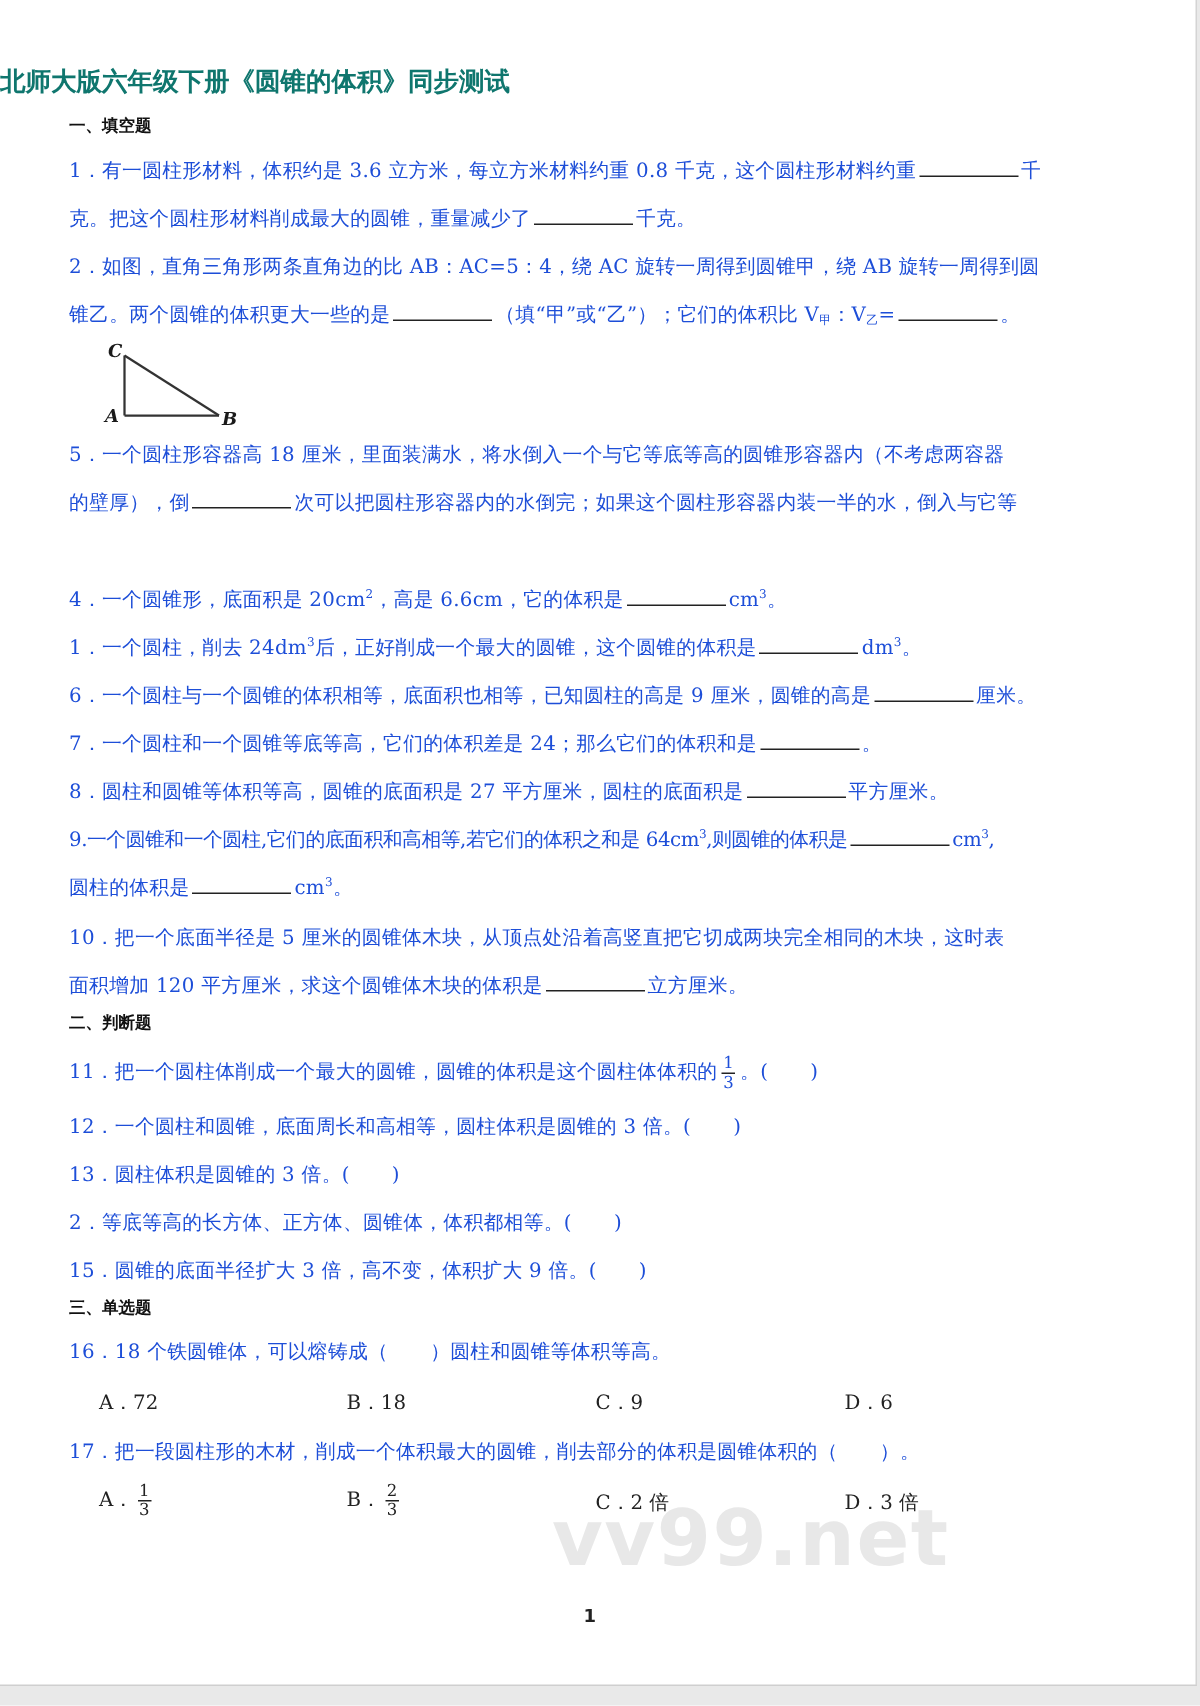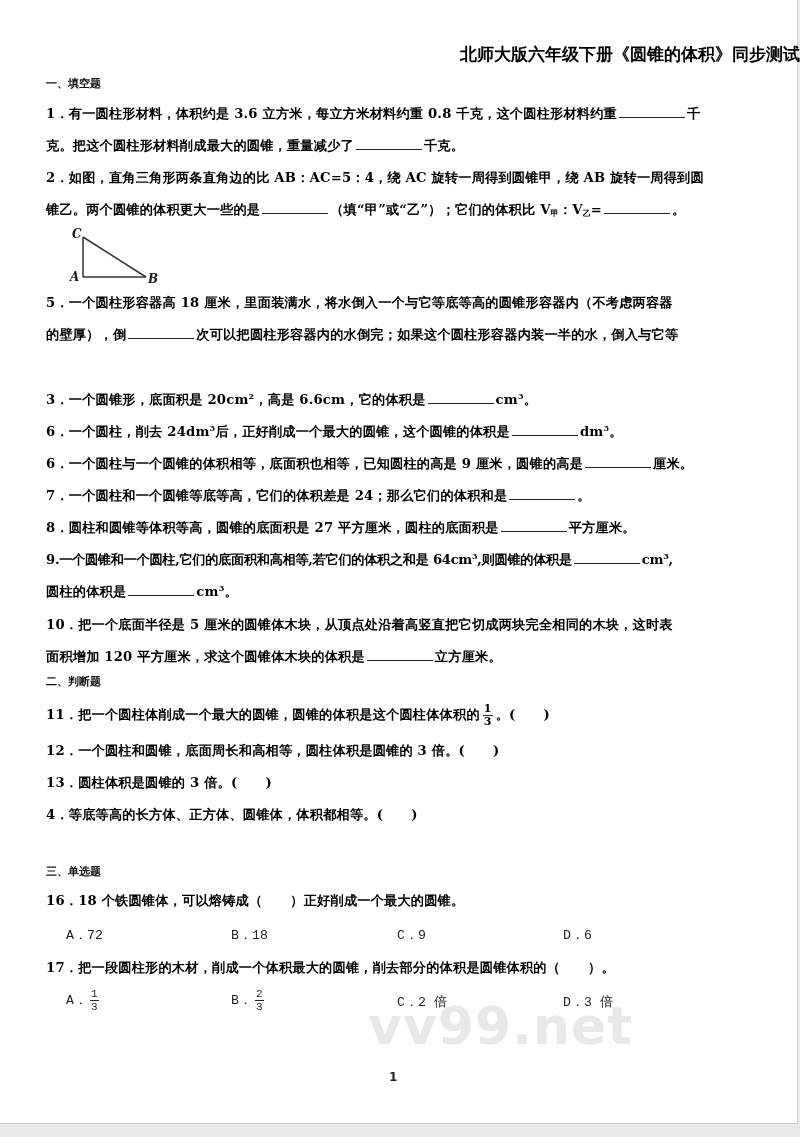--- a/index.html
+++ b/index.html
@@ -5,38 +5,38 @@
   html, body { margin:0; padding:0; }
   body {
     width:800px; height:1137px; background:#e9e9e9; position:relative; overflow:hidden;
     font-family:"DejaVu Serif","Liberation Serif",serif; color:#1a1a1a;
   }
   .page {
     position:absolute; left:0; top:0; width:797px; height:1123px; background:#fff;
     border-right:1px solid #d4d4d4; border-bottom:1px solid #cfcfcf;
   }
   .title {
-    position:absolute; top:43px; left:0; width:800px; text-align:right;
-    font-family:"DejaVu Sans","Liberation Sans",sans-serif; font-weight:bold; font-size:17px; color:#000000;
+    position:absolute; top:43px; left:0; width:800px; text-align:left;
+    font-family:"DejaVu Sans","Liberation Sans",sans-serif; font-weight:bold; font-size:17px; color:#0f766e;
   }
   .section {
     position:absolute; left:46px; font-family:"DejaVu Sans","Liberation Sans",sans-serif;
     font-weight:bold; font-size:11px; color:#111;
   }
   .line {
-    position:absolute; left:46px; font-size:13.2px; white-space:nowrap; color:#000000; letter-spacing:0.2px;font-weight:bold;
+    position:absolute; left:46px; font-size:13.2px; white-space:nowrap; color:#1d4ed8; letter-spacing:0.2px;
   }
   .blank { display:inline-block; width:66px; border-bottom:1px solid #222; height:1px; vertical-align:baseline; margin:0 2px; }
   sup { font-size:8px; vertical-align:super; }
   .sub { font-size:8px; vertical-align:-2px; }
   .frac { display:inline-block; vertical-align:middle; text-align:center; font-size:11px; line-height:12px; margin:0 3px; }
   .frac span { display:block; }
   .frac .num { border-bottom:1px solid #222; padding:0 1px; }
   .paren { display:inline-block; width:28px; }
-  .opt { position:absolute; font-size:13.2px; color:#222;font-family:Liberation Mono, monospace; }
+  .opt { position:absolute; font-size:13.2px; color:#222; }
   .figure { position:absolute; left:66px; top:230px; width:100px; height:55px; }
   .watermark {
     position:absolute; left:368px; top:996px; font-family:"DejaVu Sans","Liberation Sans",sans-serif;
     font-weight:bold; font-size:52px; color:#e8e8e8; letter-spacing:1px;
   }
   .pagenum { position:absolute; left:389px; top:1070px; font-family:"DejaVu Sans","Liberation Sans",sans-serif; font-weight:bold; font-size:12px; color:#222; }
 </style>
 </head>
 <body>
 
@@ -68,25 +68,25 @@
     <span style="position:absolute;left:4px;top:40px;font-style:italic;font-size:12px;font-weight:bold">A</span>
     <span style="position:absolute;left:82px;top:42px;font-style:italic;font-size:12px;font-weight:bold">B</span>
   </div>
 
   <div class="line" style="top:294px">5．一个圆柱形容器高 18 厘米，里面装满水，将水倒入一个与它等底等高的圆锥形容器内（不考虑两容器</div>
   <div class="line" style="top:326px">
     <span>的壁厚），倒</span><span class="blank"></span><span>次可以把圆柱形容器内的水倒完；如果这个圆柱形容器内装一半的水，倒入与它等</span>
   </div>
 
   <div class="line" style="top:391px">
-    <span>3．一个圆锥形，底面积是 20cm</span><sup>2</sup><span>，高是 6.6cm，它的体积是</span><span class="blank"></span><span>cm</span><sup>3</sup><span>。</span>
+    <span>4．一个圆锥形，底面积是 20cm</span><sup>2</sup><span>，高是 6.6cm，它的体积是</span><span class="blank"></span><span>cm</span><sup>3</sup><span>。</span>
   </div>
 
   <div class="line" style="top:423px">
-    <span>6．一个圆柱，削去 24dm</span><sup>3</sup><span>后，正好削成一个最大的圆锥，这个圆锥的体积是</span><span class="blank"></span><span>dm</span><sup>3</sup><span>。</span>
+    <span>1．一个圆柱，削去 24dm</span><sup>3</sup><span>后，正好削成一个最大的圆锥，这个圆锥的体积是</span><span class="blank"></span><span>dm</span><sup>3</sup><span>。</span>
   </div>
 
   <div class="line" style="top:455px">
     <span>6．一个圆柱与一个圆锥的体积相等，底面积也相等，已知圆柱的高是 9 厘米，圆锥的高是</span><span class="blank"></span><span>厘米。</span>
   </div>
 
   <div class="line" style="top:487px">
     <span>7．一个圆柱和一个圆锥等底等高，它们的体积差是 24；那么它们的体积和是</span><span class="blank"></span><span>。</span>
   </div>
 
@@ -112,27 +112,30 @@
     <span>11．把一个圆柱体削成一个最大的圆锥，圆锥的体积是这个圆柱体体积的</span><span class="frac"><span class="num">1</span><span>3</span></span><span>。(</span><span class="paren"></span><span>)</span>
   </div>
 
   <div class="line" style="top:742px">
     <span>12．一个圆柱和圆锥，底面周长和高相等，圆柱体积是圆锥的 3 倍。(</span><span class="paren"></span><span>)</span>
   </div>
   <div class="line" style="top:774px">
     <span>13．圆柱体积是圆锥的 3 倍。(</span><span class="paren"></span><span>)</span>
   </div>
   <div class="line" style="top:806px">
-    <span>4．等底等高的长方体、正方体、圆锥体，体积都相等。(</span><span class="paren"></span><span>)</span>
+    <span>2．等底等高的长方体、正方体、圆锥体，体积都相等。(</span><span class="paren"></span><span>)</span>
+  </div>
+  <div class="line" style="top:838px">
+    <span>15．圆锥的底面半径扩大 3 倍，高不变，体积扩大 9 倍。(</span><span class="paren"></span><span>)</span>
   </div>
 
   <div class="section" style="top:864px">三、单选题</div>
 
   <div class="line" style="top:892px">
-    <span>16．18 个铁圆锥体，可以熔铸成（</span><span class="paren"></span><span>）正好削成一个最大的圆锥。</span>
+    <span>16．18 个铁圆锥体，可以熔铸成（</span><span class="paren"></span><span>）圆柱和圆锥等体积等高。</span>
   </div>
   <div class="opt" style="left:66px; top:926px">A．72</div>
   <div class="opt" style="left:231px; top:926px">B．18</div>
   <div class="opt" style="left:397px; top:926px">C．9</div>
   <div class="opt" style="left:563px; top:926px">D．6</div>
 
   <div class="line" style="top:959px">
     <span>17．把一段圆柱形的木材，削成一个体积最大的圆锥，削去部分的体积是圆锥体积的（</span><span class="paren"></span><span>）。</span>
   </div>
   <div class="opt" style="left:66px; top:988px">

